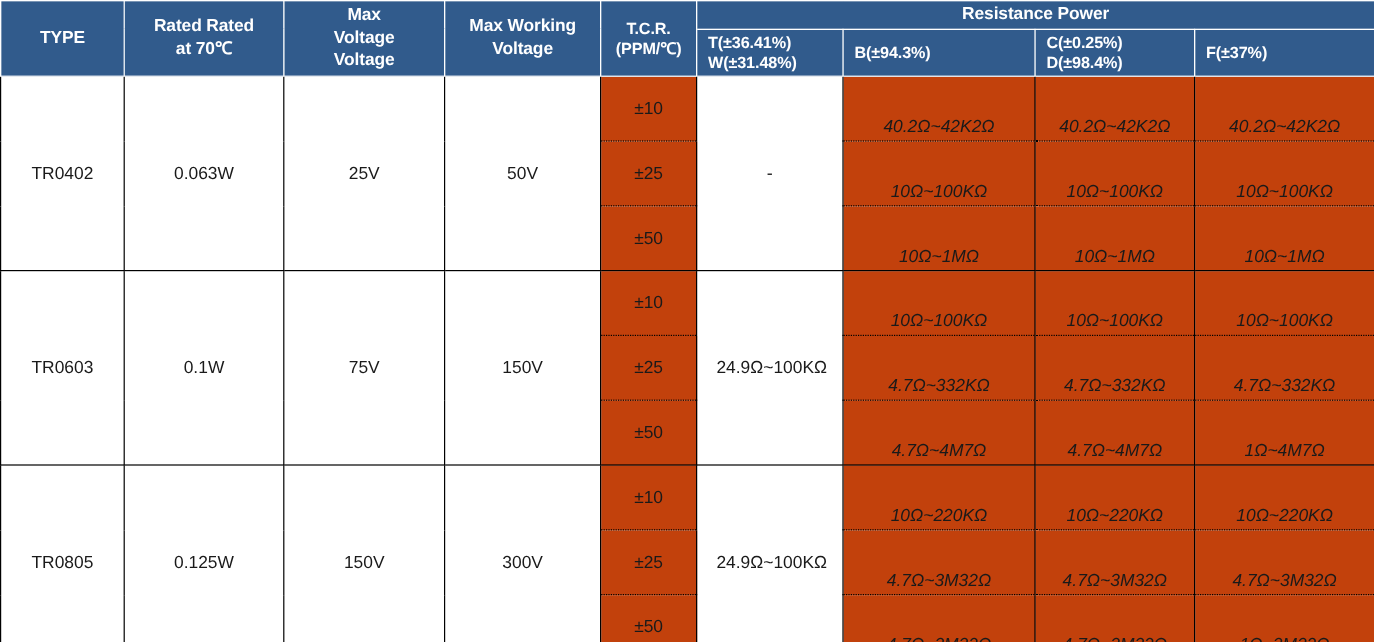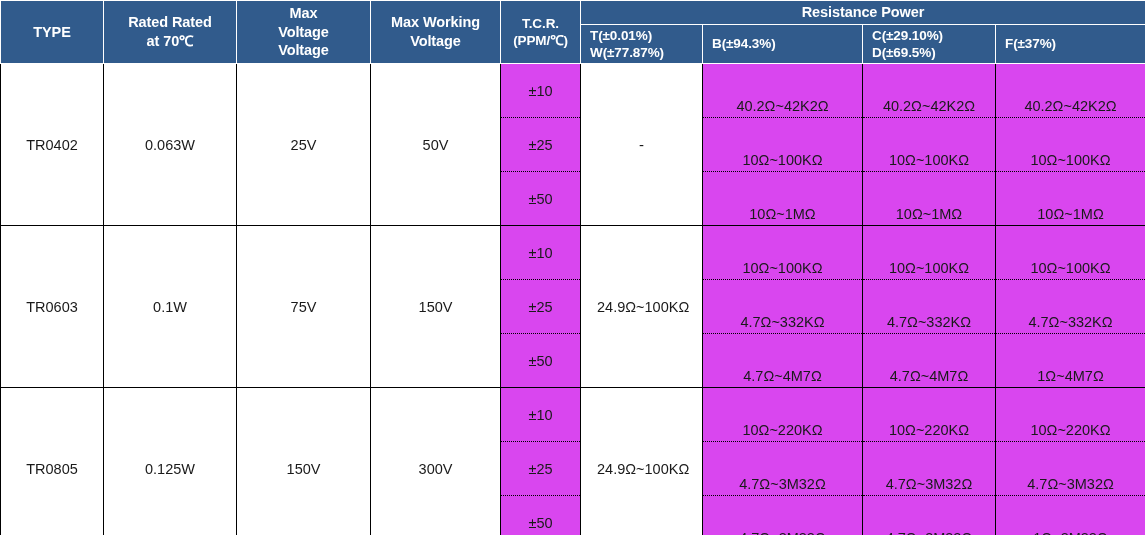--- a/index.html
+++ b/index.html
@@ -60,37 +60,38 @@
   .group-cell {
     font-size: 14.5px;
   }
 
   
   .sub {
     border-left: 1.6px solid #000000;
     border-right: 1.6px solid #000000;
     border-top: none;
     border-bottom: 1.6px dotted #000000;
-    background: #d946ef;
+    background: #c2410c;
     color: #1a1a1a;
     font-size: 14.5px;
     text-align: center;
     padding: 0 4px;
     height: 50px;
   }
   .sub.first-sub { border-top: 1.6px solid #000000; }
   .sub.last-sub  { border-bottom: 1.6px solid #000000; }
 
   
   .sub.tcr { vertical-align: middle; }
 
   
   .sub.res {
     vertical-align: bottom;
     padding-bottom: 3px;
+    font-style: italic;
   }
 
   .dash {
     font-size: 15px;
     color: #1a1a1a;
   }
 </style>
 </head>
 <body>
 
@@ -124,27 +125,27 @@
         <div>Voltage</div>
       </th>
       <th class="hdr hdr-small" rowspan="2">
         <div>T.C.R.</div>
         <div>(PPM/℃)</div>
       </th>
       <th class="hdr" colspan="4">Resistance Power</th>
     </tr>
     <tr>
       <th class="hdr hdr-small hdr-left">
-        <div>T(±0.01%)</div>
-        <div>W(±77.87%)</div>
+        <div>T(±36.41%)</div>
+        <div>W(±31.48%)</div>
       </th>
       <th class="hdr hdr-small hdr-left">B(±94.3%)</th>
       <th class="hdr hdr-small hdr-left">
-        <div>C(±29.10%)</div>
-        <div>D(±69.5%)</div>
+        <div>C(±0.25%)</div>
+        <div>D(±98.4%)</div>
       </th>
       <th class="hdr hdr-small hdr-left">F(±37%)</th>
     </tr>
   </thead>
 
   <tbody id="table-body">
       <tr>
         <td class="cell group-cell" rowspan="3">TR0402</td>
         <td class="cell group-cell" rowspan="3">0.063W</td>
         <td class="cell group-cell" rowspan="3">25V</td>

